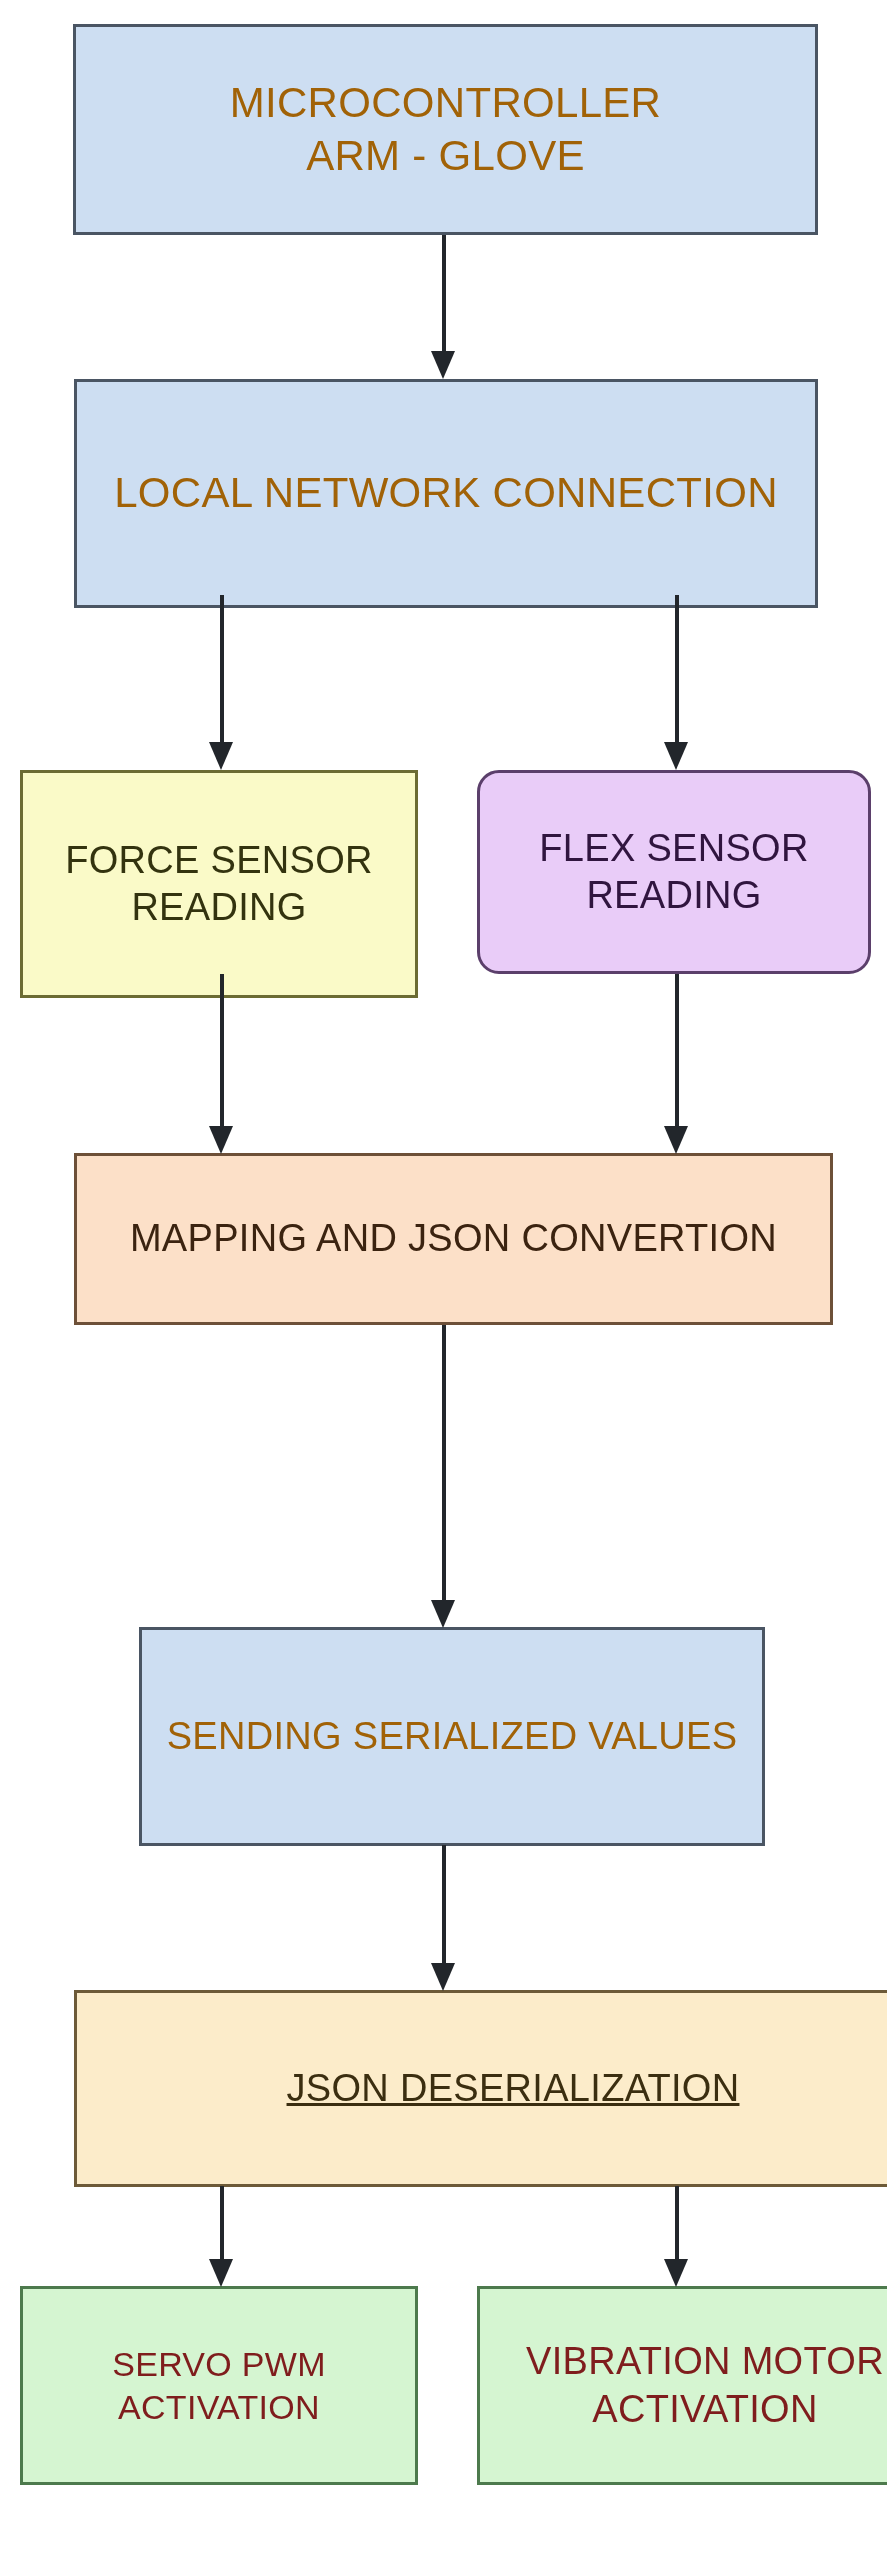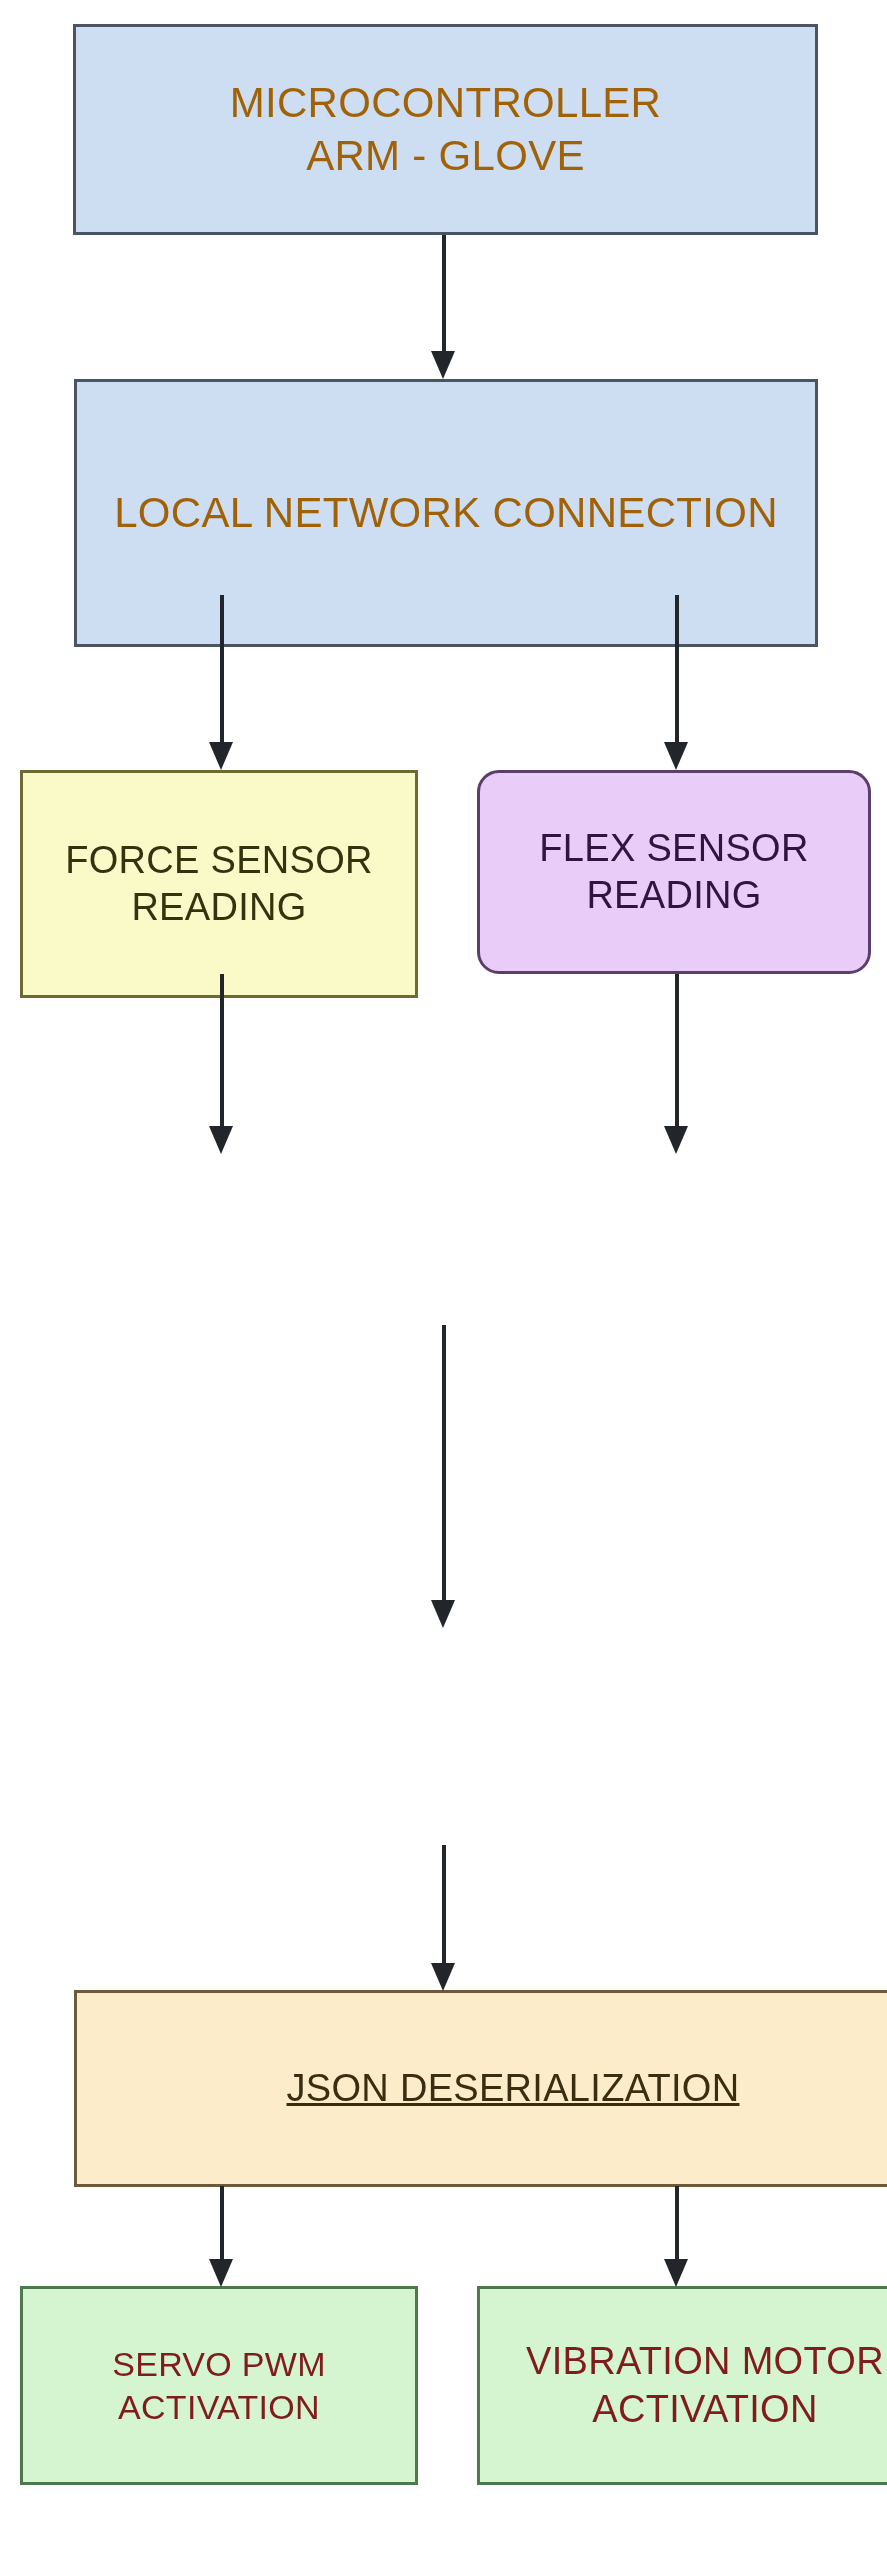--- a/index.html
+++ b/index.html
@@ -57,21 +57,21 @@
     border-color: #6d5a38;
     color: #3b2e10;
   }
   .fill-green {
     background: #d5f5d1;
     border-color: #4d7a4d;
     color: #7f1d1d;
   }
   
   #node-microcontroller { left:73px;  top:24px;   width:745px; height:211px; font-size:42px; }
-  #node-local-network   { left:74px;  top:379px;  width:744px; height:268px; font-size:42px; }
+  #node-local-network   { left:74px;  top:379px;  width:744px; height:229px; font-size:42px; }
   #node-force-sensor    { left:20px;   top:770px; width:398px;  height:228px; font-size:38px; }
   #node-flex-sensor     { left:477px;  top:770px; width:394px;  height:204px; font-size:38px;border-radius:22px; }
   #node-mapping         { left:74px;  top:1153px; width:759px; height:172px; font-size:38px; }
   #node-sending         { left:139px;  top:1627px; width:626px;  height:219px; font-size:38px; }
   #node-deserialization { left:74px;  top:1990px; width:878px; height:197px; font-size:38px;text-decoration:underline; }
   #node-servo           { left:20px;   top:2286px; width:398px;  height:199px; font-size:34px; }
   #node-vibration       { left:477px;  top:2286px; width:456px;  height:199px; font-size:38px; }
 
   
   .edge {
@@ -114,21 +114,23 @@
 ARM - GLOVE</div>
 
   <div class="node fill-blue" id="node-local-network">LOCAL NETWORK CONNECTION</div>
 
   <div class="node fill-yellow" id="node-force-sensor">FORCE SENSOR
 READING</div>
 
   <div class="node fill-purple" id="node-flex-sensor">FLEX SENSOR
 READING</div>
 
+  <div class="node fill-peach" id="node-mapping">MAPPING AND JSON CONVERTION</div>
 
+  <div class="node fill-blue" id="node-sending">SENDING SERIALIZED VALUES</div>
 
   <div class="node fill-tan" id="node-deserialization">JSON DESERIALIZATION</div>
 
   <div class="node fill-green" id="node-servo">SERVO PWM
 ACTIVATION</div>
 
   <div class="node fill-green" id="node-vibration">VIBRATION MOTOR
 ACTIVATION</div>
 
   <div class="edge" id="edge-micro-to-network">

